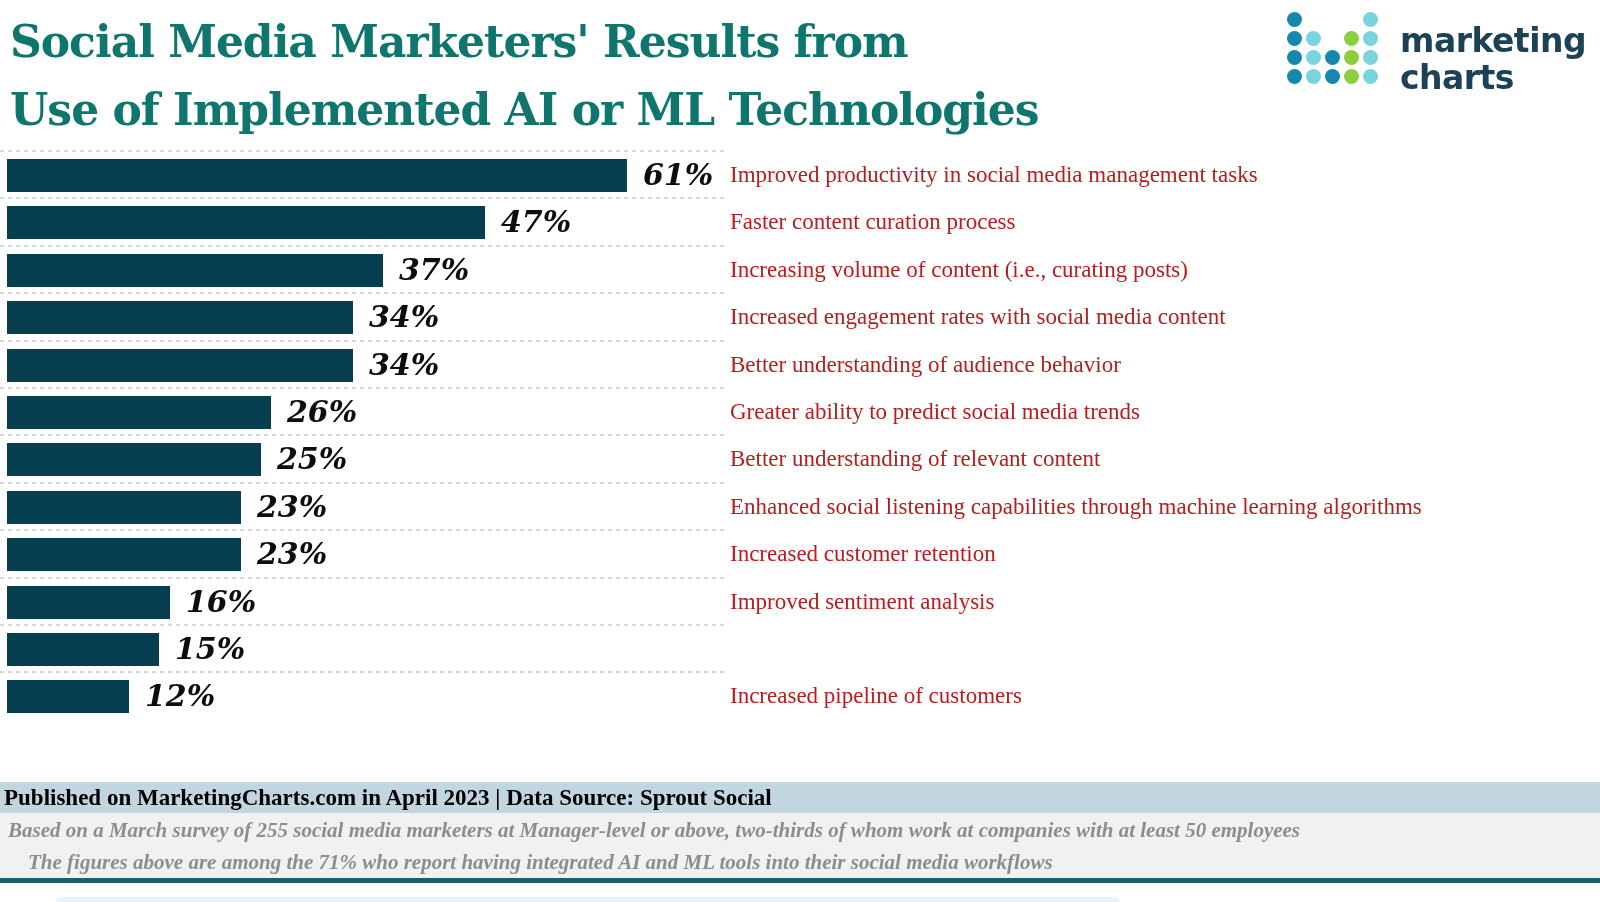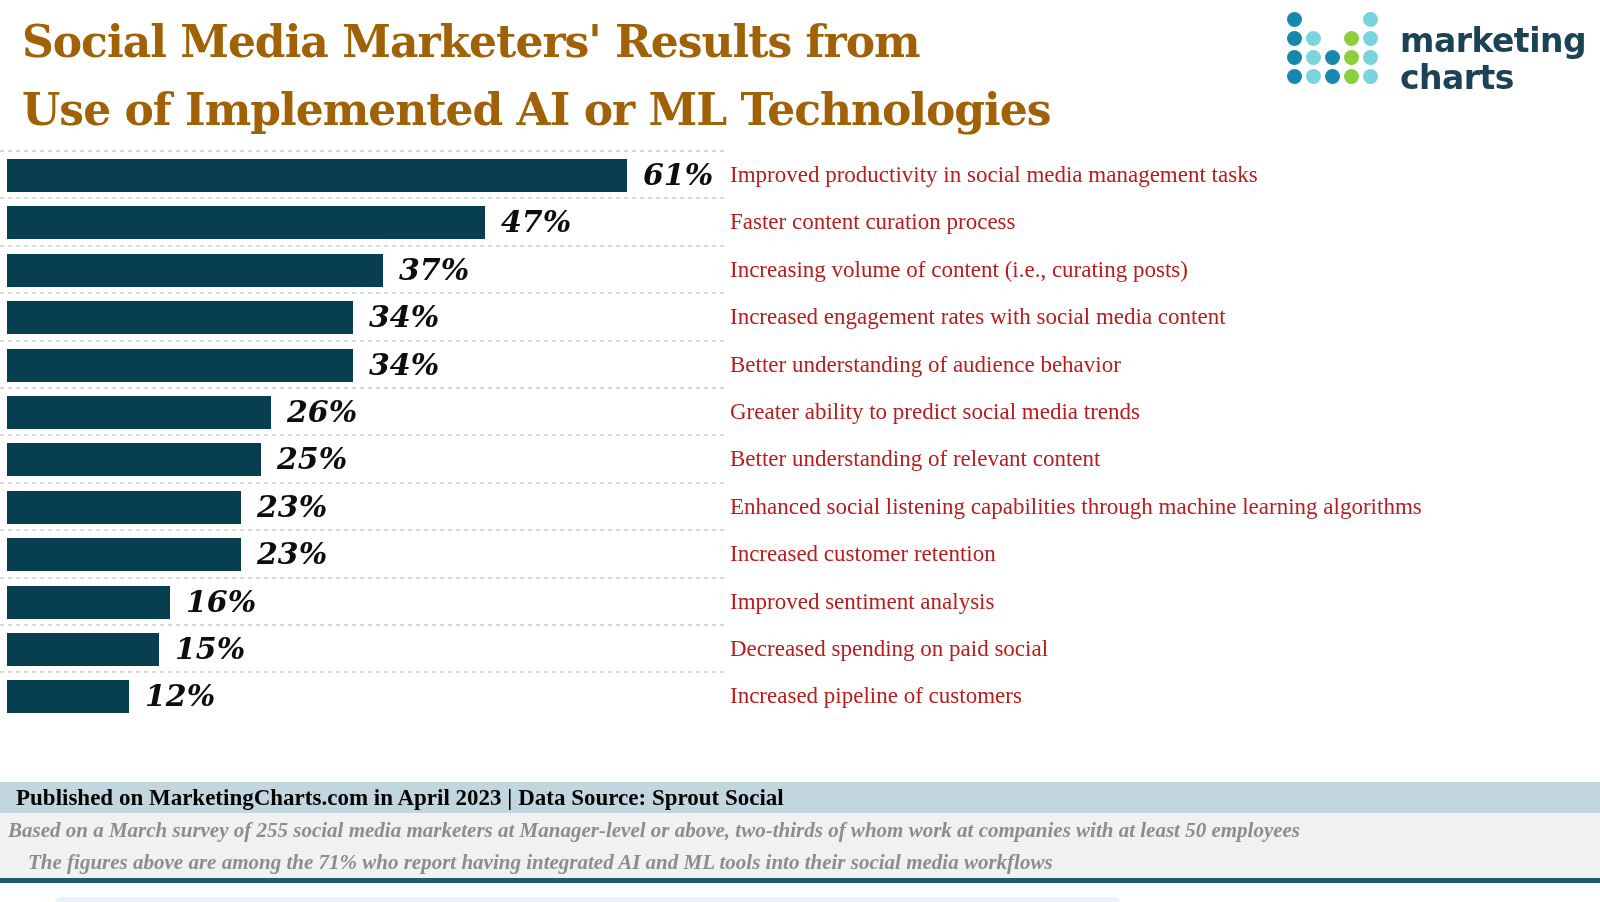--- a/index.html
+++ b/index.html
@@ -36,42 +36,42 @@
   }
   .cat{
     position:absolute;left:730px;top:0;height:47.4px;line-height:49px;
     font-family:"Liberation Serif", serif;font-size:23px;color:#b91c1c;white-space:nowrap;
   }
   
   .pub-band{
     position:absolute;left:0;top:782px;width:1600px;height:31px;
   }
   .pub-text{
-    display:block;padding-left:16px;line-height:32px;
+    display:block;padding-left:4px;line-height:32px;
     font-family:"Liberation Serif", serif;font-weight:bold;font-size:23px;color:#000000;
     white-space:nowrap;
   }
   .note-band{
     position:absolute;left:0;top:813px;width:1600px;height:65px;
     border-bottom:5px solid #1e5c6e;box-sizing:content-box;
   }
   .note-line{
     display:block;padding-left:8px;line-height:29px;margin-top:3px;
     font-family:"Liberation Serif", serif;font-style:italic;font-weight:bold;
     font-size:21px;white-space:nowrap;
   }
   .bottom-strip{
     position:absolute;left:55px;top:897px;width:1065px;height:6px;
     background:#e9f2f8;border-radius:6px 6px 0 0;
   }
 </style>
 </head>
 <body>
 
-<div class="title" style="color: #a16207; margin-left: 12px;">
+<div class="title" style="color: #0f766e;">
   <div>Social Media Marketers' Results from</div>
   <div>Use of Implemented AI or ML Technologies</div>
 </div>
 
 <div class="logo">
   <div class="logo-dots" id="logo-dots">
       <div class="logo-dot" style="left: 0px; top: 0px; background: rgb(22, 136, 174);"></div>
       <div class="logo-dot" style="left: 76px; top: 0px; background: rgb(121, 212, 222);"></div>
       <div class="logo-dot" style="left: 0px; top: 19px; background: rgb(22, 136, 174);"></div>
       <div class="logo-dot" style="left: 19px; top: 19px; background: rgb(121, 212, 222);"></div>
@@ -153,21 +153,20 @@
     <div class="bar-row">
       <div class="sep"></div>
       <div class="bar" style="width: 163px; background: rgb(8, 63, 80);"></div>
       <div class="pct" style="left: 186px;">16%</div>
       <div class="cat">Improved sentiment analysis</div>
     </div>
     <div class="bar-row">
       <div class="sep"></div>
       <div class="bar" style="width: 152px; background: rgb(8, 63, 80);"></div>
       <div class="pct" style="left: 175px;">15%</div>
-      <div class="cat">Decreased spending on paid social</div>
     </div>
     <div class="bar-row">
       <div class="sep"></div>
       <div class="bar" style="width: 122px; background: rgb(8, 63, 80);"></div>
       <div class="pct" style="left: 145px;">12%</div>
       <div class="cat">Increased pipeline of customers</div>
     </div>
   </div>
 
 <div class="pub-band" style="background: rgb(194, 214, 224);">

